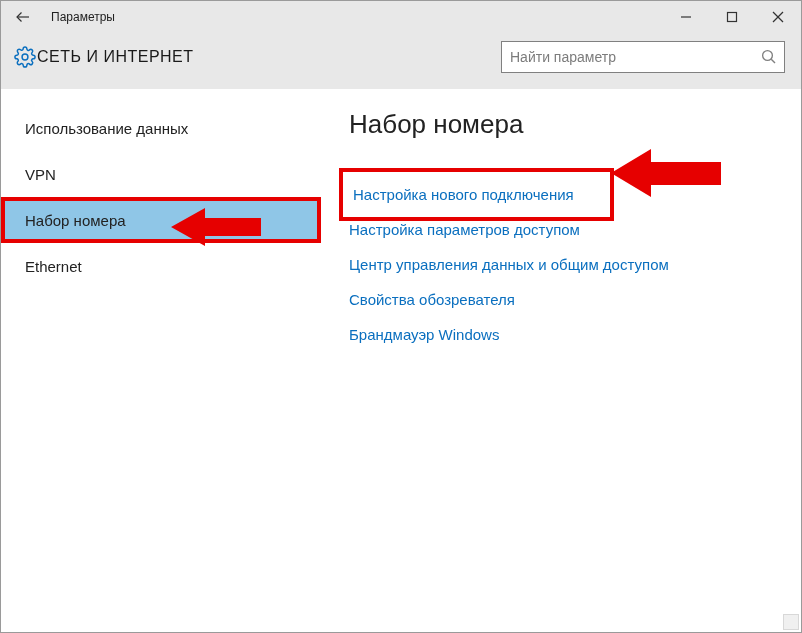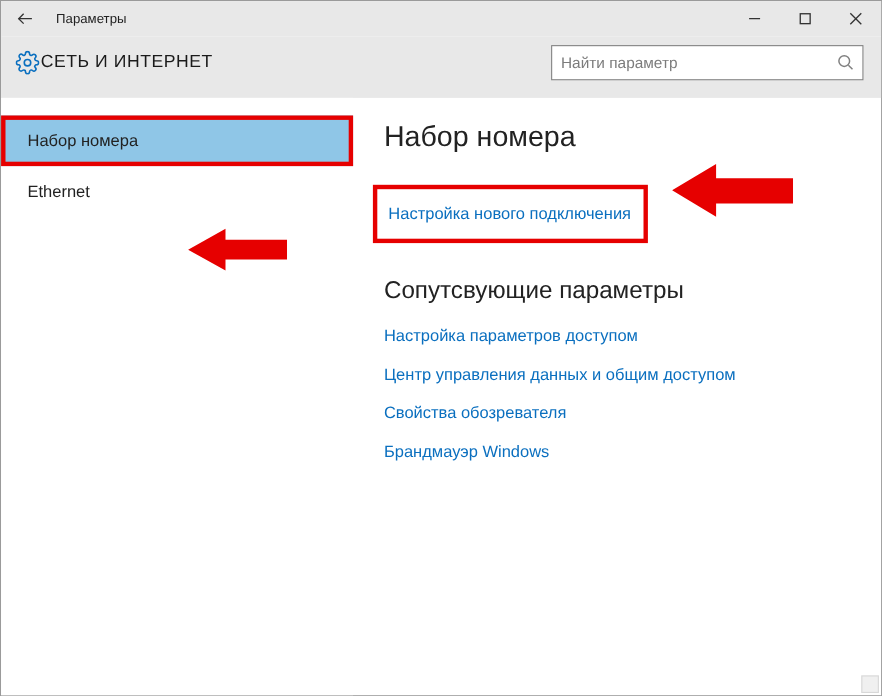--- a/index.html
+++ b/index.html
@@ -26,21 +26,21 @@
   
   .body { flex: 1; display: flex; min-height: 0; }
   .sidebar { width: 320px; background: #fff; padding-top: 16px; position: relative; }
   .sidebar .item { height: 46px; display: flex; align-items: center; padding-left: 24px; font-size: 15px; color: #222; cursor: default; position: relative; }
   .sidebar .item.selected { background: #8fc6e7; border: 4px solid #e60000; padding-left: 20px; }
 
   .content { flex: 1; padding: 20px 24px 24px 28px; position: relative; }
   .content h1 { font-size: 26px; font-weight: 400; color: #222; margin-bottom: 28px; }
   .content h2 { font-size: 22px; font-weight: 400; color: #222; margin: 30px 0 20px 0; }
   .content a.link { display: block; color: #0a6fbf; font-size: 15px; margin-bottom: 18px; text-decoration: none; cursor: default; }
-  .highlight-box { border: 4px solid #e60000; padding: 14px 11px 14px 10px; display: inline-block; margin-left: -10px; }
+  .highlight-box { border: 4px solid #e60000; padding: 14px 36px 14px 10px; display: inline-block; margin-left: -10px; }
   .highlight-box a.link { margin-bottom: 0; }
 
   
   .arrow { position: absolute; pointer-events: none; }
   .arrow svg { display:block; }
 
   .scrollbar-stub { position:absolute; right:2px; bottom:2px; width:16px; height:16px; background:#f0f0f0; border:1px solid #d8d8d8; }
 </style>
 </head>
 <body>
@@ -90,20 +90,26 @@
             <circle cx="10" cy="10" r="6.5"></circle>
             <line x1="20" y1="20" x2="15" y2="15"></line>
           </svg>
       </span>
     </div>
   </div>
 
   <div class="body">
 
     <div class="sidebar">
+      <div class="item">
+        <span>Использование данных</span>
+      </div>
+      <div class="item">
+        <span>VPN</span>
+      </div>
       <div class="item selected">
         <span>Набор номера</span>
       </div>
       <div class="item">
         <span>Ethernet</span>
       </div>
 
       <div class="arrow" style="left:170px; top:113px;">
         <svg width="90" height="50" viewBox="0 0 90 50">
           <polygon points="0,25 34,6 34,16 90,16 90,34 34,34 34,44" fill="#e60000"></polygon>
@@ -118,21 +124,20 @@
         <a class="link">Настройка нового подключения</a>
       </div>
 
       
       <div class="arrow" style="left:290px; top:56px;">
         <svg width="110" height="56" viewBox="0 0 110 56">
           <polygon points="0,28 40,4 40,17 110,17 110,40 40,40 40,52" fill="#e60000"></polygon>
         </svg>
       </div>
 
-      <h2>Сопутсвующие параметры</h2>
 
       <a class="link">Настройка параметров доступом</a>
       <a class="link">Центр управления данных и общим доступом</a>
       <a class="link">Свойства обозревателя</a>
       <a class="link">Брандмауэр Windows</a>
     </div>
   </div>
 
   <div class="scrollbar-stub"></div>
 </div>

